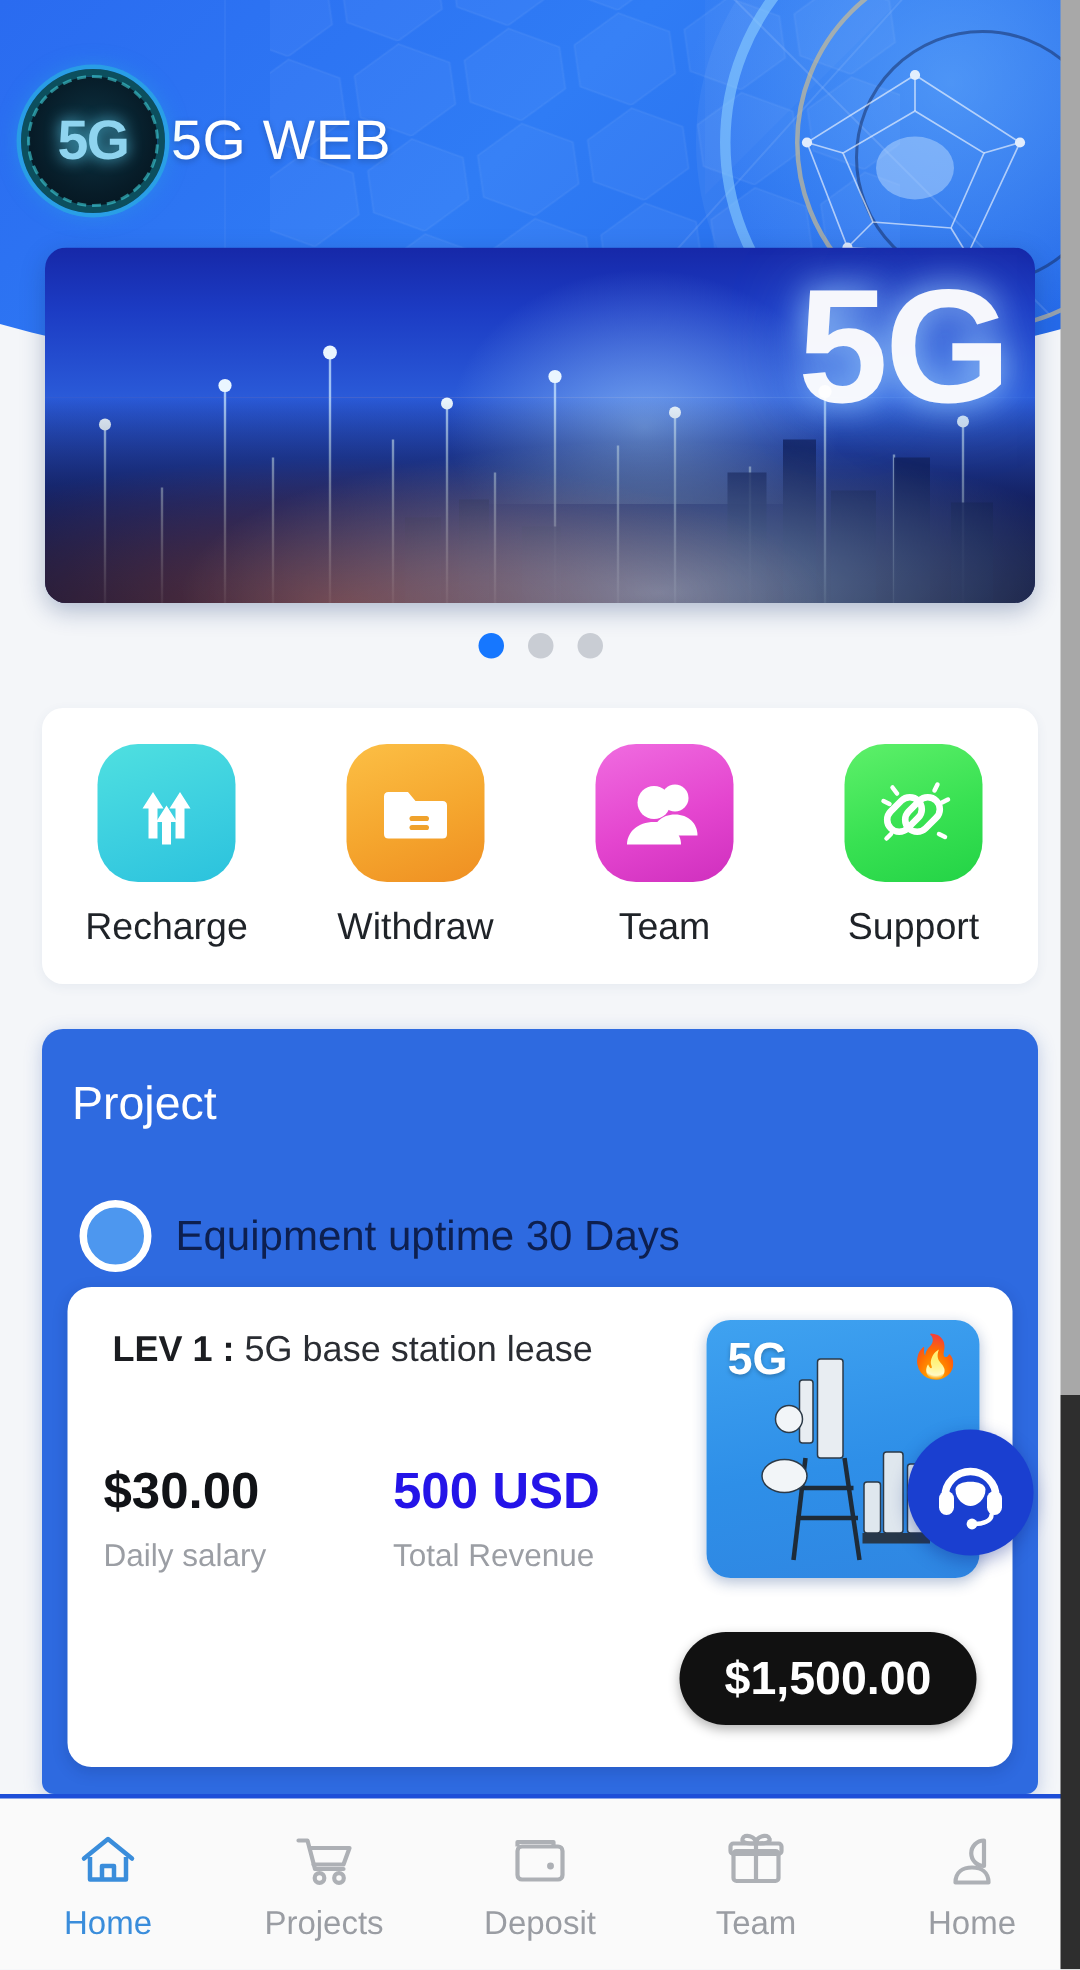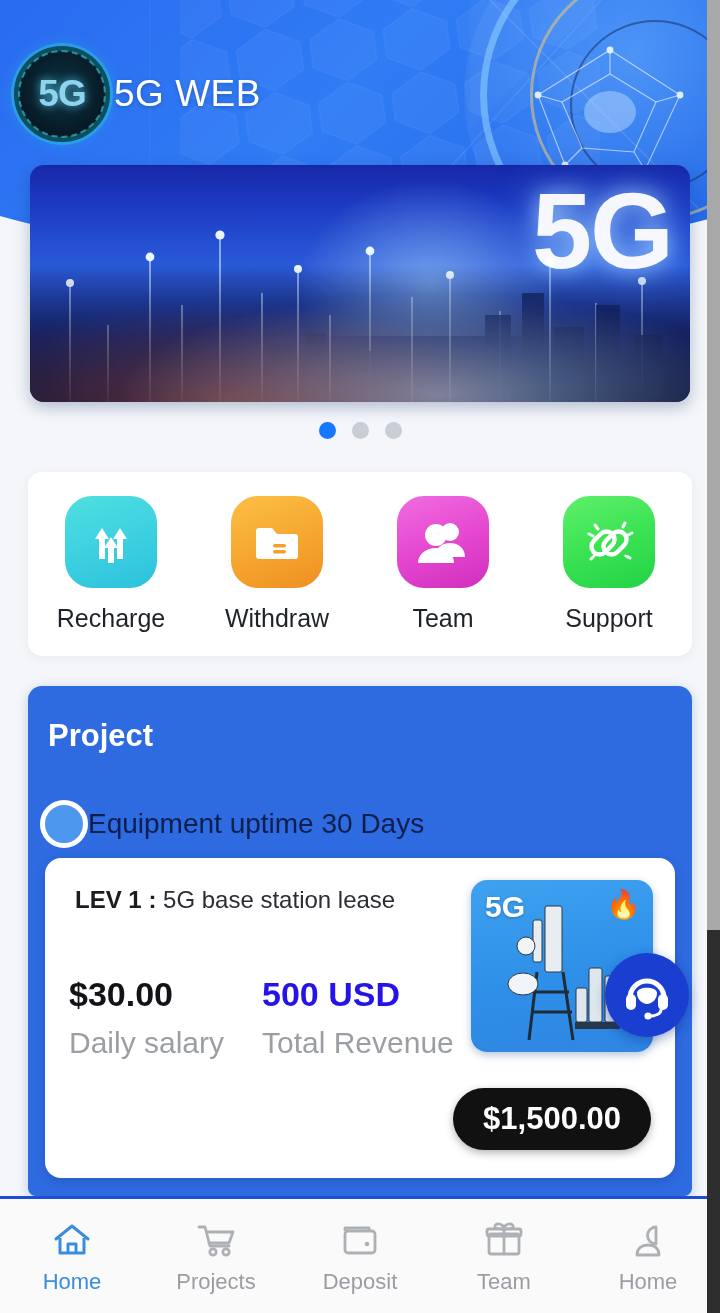--- a/index.html
+++ b/index.html
@@ -154,25 +154,25 @@
   
   .project-panel {
     position: absolute; left: 28px; top: 686px;
     width: 664px; height: 510px;
     background: #2e6ae0; border-radius: 14px 14px 8px 8px;
     box-shadow: 0 3px 12px rgba(35,80,170,.25);
     overflow: hidden;
   }
   .project-title {
     position: absolute; left: 20px; top: 32px;
-    font-size: 31px; font-weight: bold; color: #ffffff;
+    font-size: 31px; font-weight: normal; color: #ffffff;
   }
   .uptime-row {
-    position: absolute; left: 12px; top: 114px;
-    display: flex; align-items: center; 
+    position: absolute; left: 25px; top: 114px;
+    display: flex; align-items: center; gap: 16px;
   }
   .radio-ring {
     width: 48px; height: 48px; border-radius: 50%;
     background: #4d97ef; border: 5px solid #ffffff;
   }
   .uptime-text { font-size: 28px; color: #0d1f4f; }
 
   
   .product-card {
     position: absolute; left: 17px; top: 172px;
@@ -186,21 +186,21 @@
   }
   .pc-title b { font-weight: bold; }
   .pc-title .lev-sep { font-weight: bold; }
   .pc-title .desc { font-weight: 400; color: #2a2d33; }
 
   .pc-metrics { position: absolute; left: 24px; top: 115px; display: flex; }
   .metric { width: 193px; }
   .metric .val { font-size: 34px; font-weight: bold; line-height: 1.25; }
   .metric.daily .val { color: #111317; }
   .metric.total .val { color: #2414e8; }
-  .metric .lbl { font-size: 30px; color: #9b9ea4; margin-top: 10px; }
+  .metric .lbl { font-size: 21px; color: #9b9ea4; margin-top: 10px; }
 
   .thumb {
     position: absolute; right: 22px; top: 22px;
     width: 182px; height: 172px; border-radius: 16px;
     background: linear-gradient(170deg, #3fa2f0 0%, #2e8fe8 55%, #2f86e2 100%);
     overflow: hidden;
     box-shadow: 0 3px 9px rgba(20,60,130,.3);
   }
   .thumb-5g {
     position: absolute; left: 14px; top: 10px;

